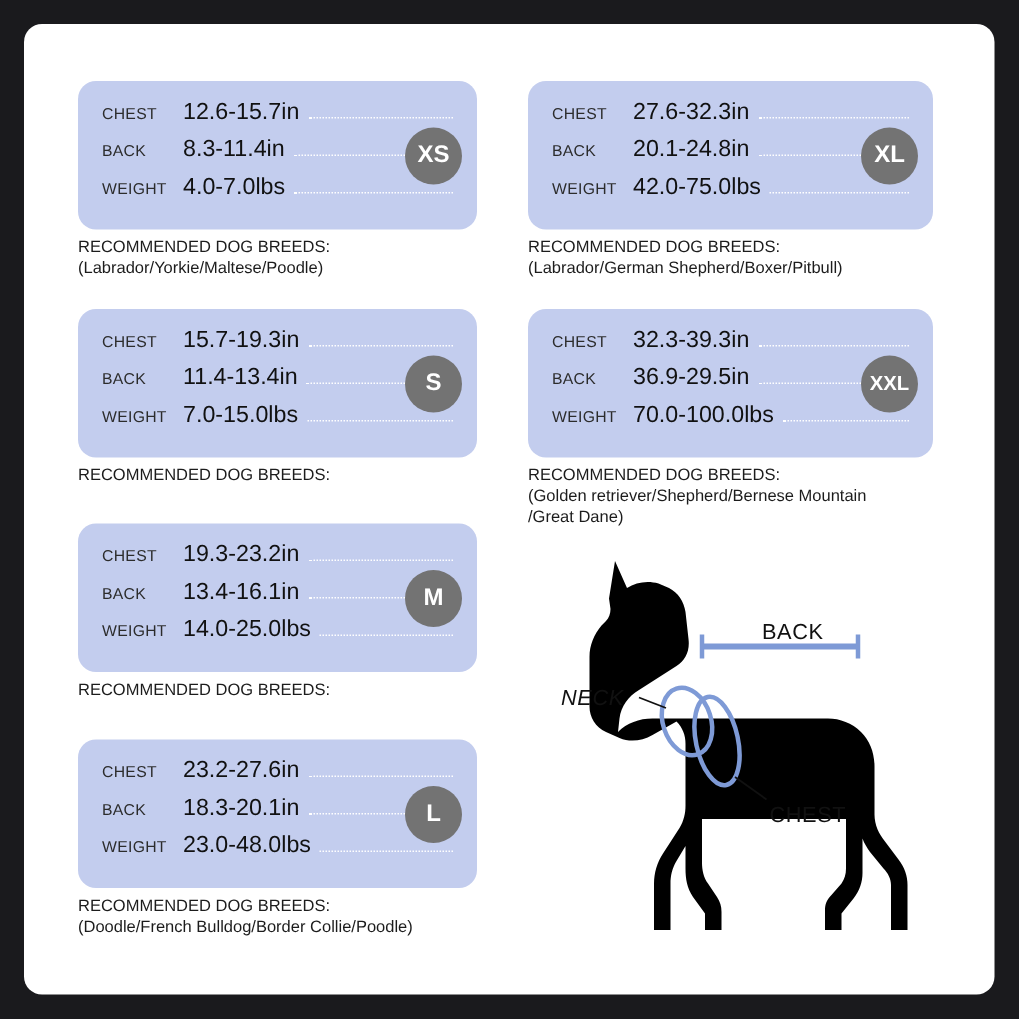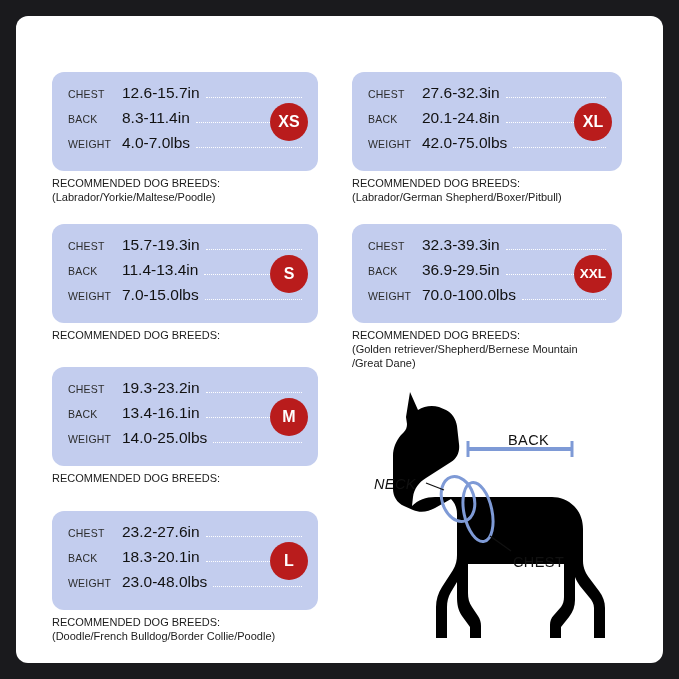--- a/index.html
+++ b/index.html
@@ -26,21 +26,21 @@
     width: 100%;
     height: 100%;
     background: #ffffff;
     border-radius: 12px;
     box-sizing: border-box;
     overflow: hidden;
   }
   .chart-area {
     position: absolute;
     left: 0;
-    top: 18px;
+    top: 0;
     width: 647px;
     height: 511px;
   }
 
   
   .entry {
     position: absolute;
   }
   .panel {
     position: relative;
@@ -75,21 +75,21 @@
     min-width: 6px;
   }
   .badge {
     position: absolute;
     right: 10px;
     top: 50%;
     transform: translateY(-50%);
     width: 38px;
     height: 38px;
     border-radius: 50%;
-    background: #b91c1c;
+    background: #737373;
     color: #ffffff;
     font-size: 16px;
     font-weight: bold;
     display: flex;
     align-items: center;
     justify-content: center;
     letter-spacing: 0;
   }
   .badge.small-text { font-size: 13.5px; }
   .breeds {

